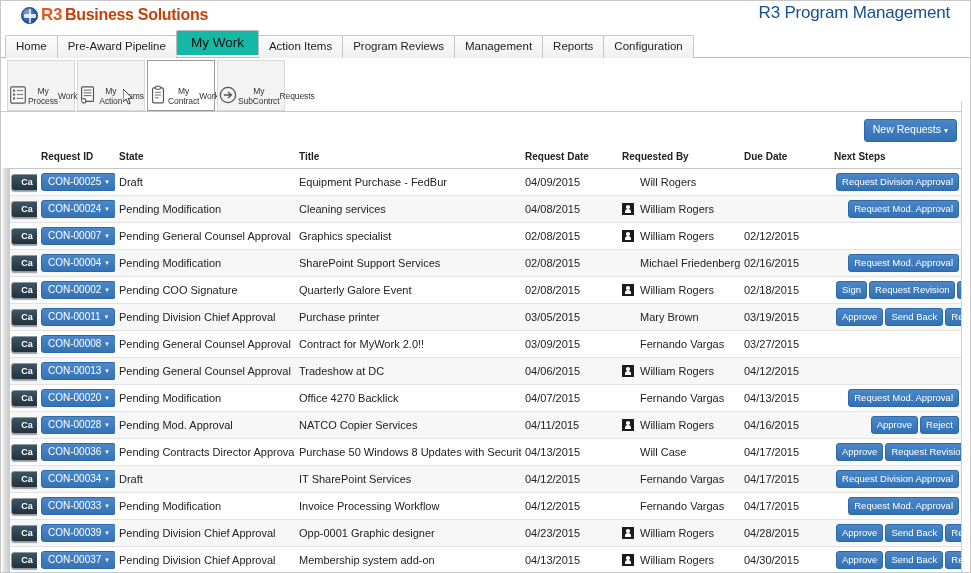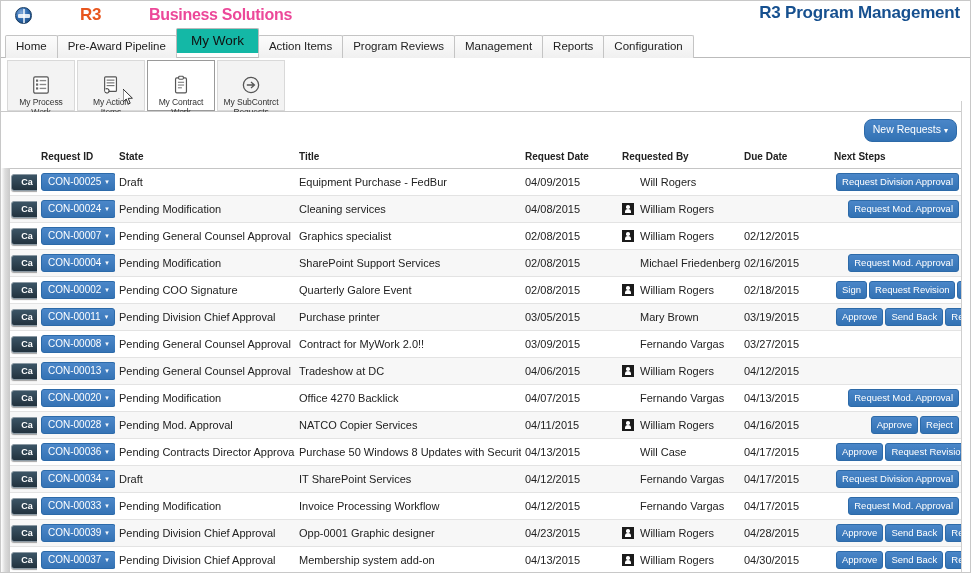--- a/index.html
+++ b/index.html
@@ -20,24 +20,23 @@
 
   
   .header {
     position: relative;
     height: 31px;
     background: #ffffff;
     padding: 0;
   }
   .logo-wrap {
     position: absolute;
-    left: 14px; top: 3px;
+    left: 20px; top: 3px;
     display: flex; align-items: center;
     height: 22px;
-    gap: 45px;
   }
   .logo-globe {
     width: 17px; height: 17px;
     border-radius: 50%;
     background: radial-gradient(circle at 35% 30%, #7ea7d8 0%, #2f6bb0 45%, #17406f 100%);
     border: 1px solid #15395f;
     position: relative;
     margin-right: 3px;
     flex: none;
   }
@@ -56,41 +55,41 @@
     background: #ffffff; opacity: .7;
   }
   .logo-r3 {
     font-size: 17px; font-weight: bold;
     color: #e8561e;
     letter-spacing: -0.4px;
     line-height: 20px;
   }
   .logo-bs {
     font-size: 16px; font-weight: bold;
-    color: #ec4899;
+    color: #c2410c;
     letter-spacing: -0.3px;
     line-height: 20px;
     margin-left: 3px;
   }
   .app-title {
     position: absolute;
-    right: 10px; top: 2px;
-    font-size: 17px; font-weight: bold;
+    right: 20px; top: 2px;
+    font-size: 17px; font-weight: normal;
     color: #16508f;
     letter-spacing: -0.2px;
   }
 
   
   .tabbar {
     position: relative;
     height: 24px;
     margin-top: 2px;
     padding-left: 4px;
     display: flex;
-    align-items: flex-start;
+    align-items: center;
     border-bottom: 1px solid #bbbbbb;
     background: #ffffff;
   }
   .tab {
     font-size: 11.5px;
     color: #222222;
     padding: 4px 10px 5px 10px;
     border: 1px solid #c4c4c4;
     border-bottom: none;
     background: linear-gradient(#fcfcfc, #f0f0f0);
@@ -121,23 +120,23 @@
     display: flex;
     align-items: stretch;
     padding: 2px 0 0 6px;
   }
   .ribbon-btn {
     width: 68px;
     border: 1px solid #d9d9d9;
     background: #f3f3f3;
     margin-right: 2px;
     display: flex;
-    flex-direction: column;
+    flex-direction: row;
     align-items: center;
-    justify-content: center;
+    justify-content: flex-start;
     padding-top: 20px;
     cursor: pointer;
     position: relative;
   }
   .ribbon-btn.active {
     background: #ffffff;
     border-color: #9a9a9a;
   }
   .ribbon-ico {
     height: 21px; width: 22px;
@@ -166,21 +165,21 @@
     background: #ffffff;
   }
   .new-req-btn {
     position: absolute;
     right: 13px; top: 7px;
     background: linear-gradient(#4a86c8, #3272b4);
     border: 1px solid #2d6aa8;
     color: #ffffff;
     font-size: 10.5px;
     padding: 3px 8px 4px 8px;
-    border-radius: 8px;
+    border-radius: 3px;
     cursor: pointer;
     line-height: 12px;
     white-space: nowrap;
   }
   .caret { font-size: 8px; margin-left: 3px; }
 
   
   .grid-wrap {
     position: relative;
     margin: 0 9px 0 0;

